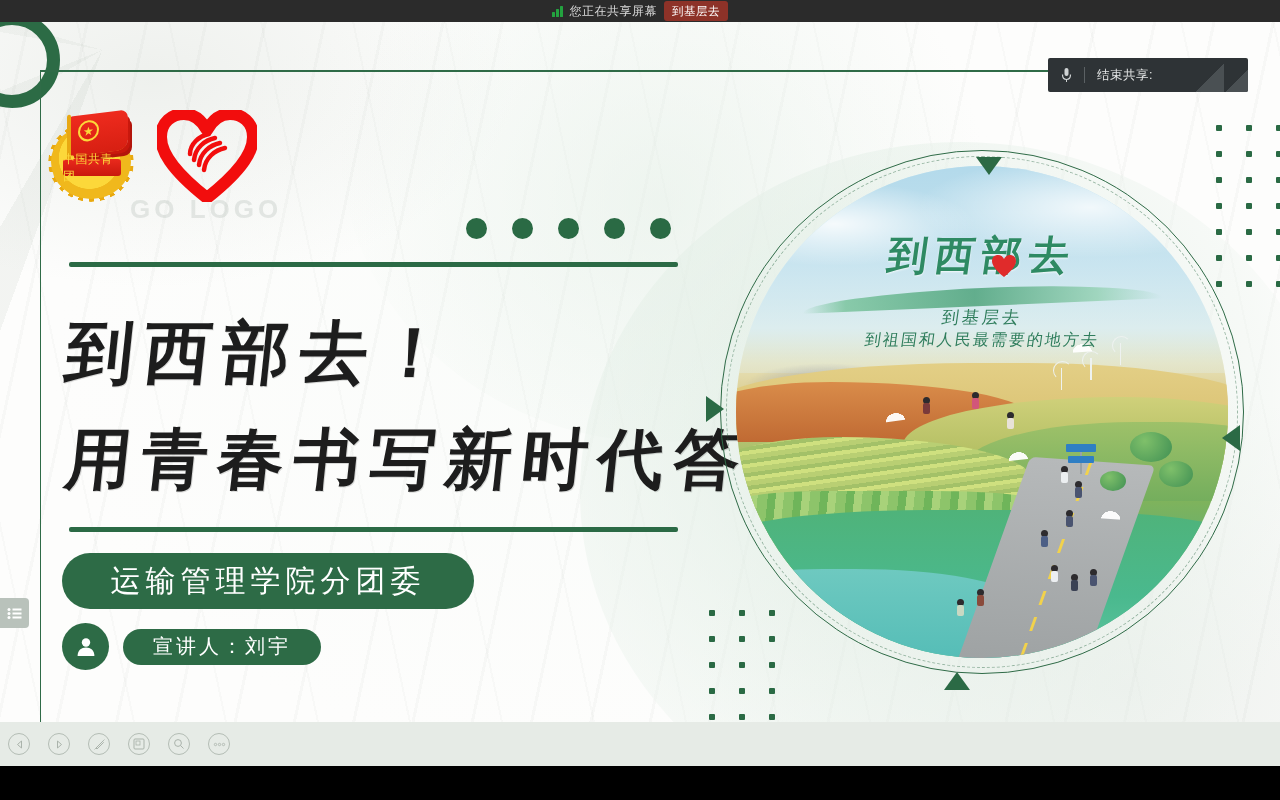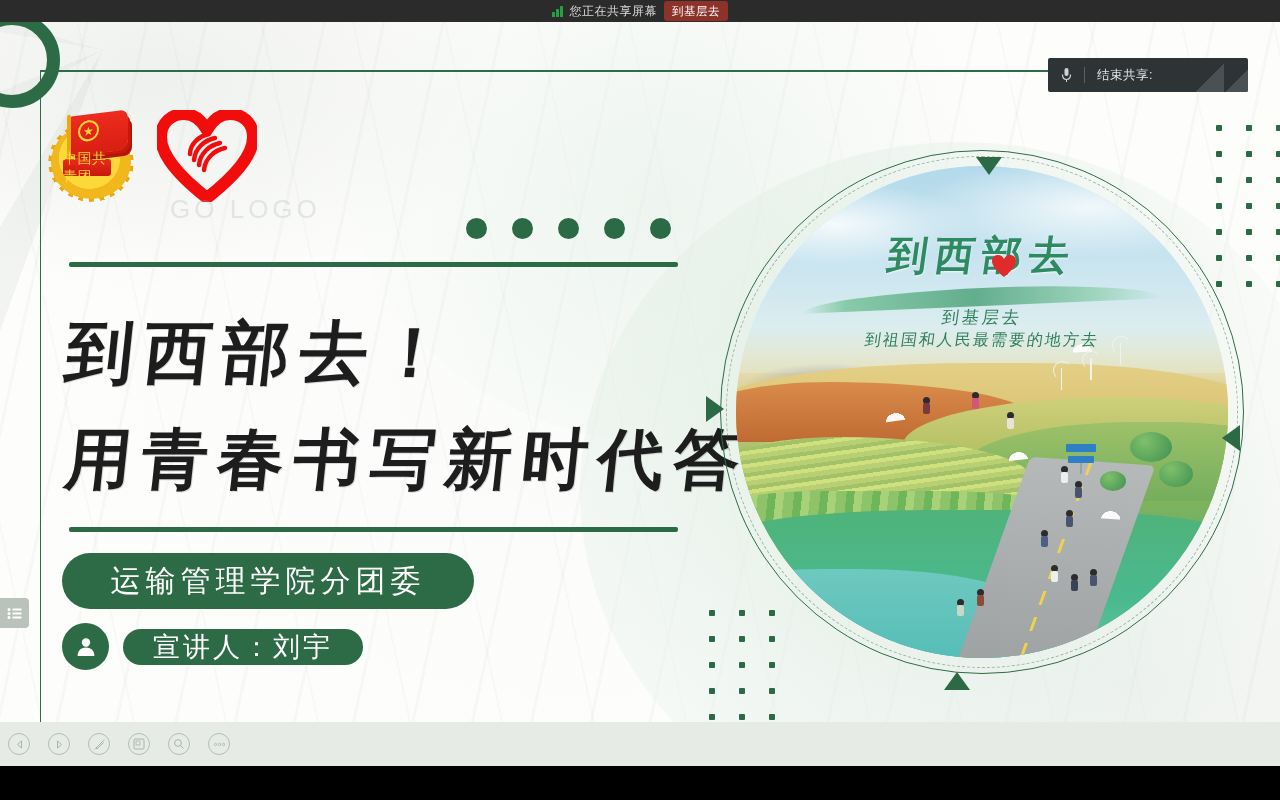--- a/index.html
+++ b/index.html
@@ -97,31 +97,31 @@
   }
   .cyl-emblem .flag .star{
     position:absolute; left:8px; top:6px; width:21px; height:21px; border-radius:50%;
     border:2.5px solid #fcd83a; display:flex; align-items:center; justify-content:center;
     font-size:12px; color:#fcd83a; line-height:1;
   }
   .cyl-emblem .flag .pole{
     position:absolute; left:-3px; top:-2px; width:4px; height:50px; background:#e8a812; border-radius:2px;
   }
   .cyl-emblem .band{
-    position:absolute; left:18px; top:48px; width:48px; height:17px; border-radius:3px;
+    position:absolute; left:18px; top:48px; width:58px; height:17px; border-radius:3px;
     background:linear-gradient(180deg,#ea2a1d,#c9180d);
-    color:#fcd83a; font-size:14px; letter-spacing:.5px;
+    color:#fcd83a; font-size:12px; letter-spacing:.5px;
     display:flex; align-items:center; justify-content:center;
   }
   .heart-logo{ width:100px; height:92px; }
 
   
   #logo-watermark{
     position:absolute; left:130px; top:172px; font-size:26px; letter-spacing:4px;
-    color:rgba(170,180,172,.28); font-weight:normal; user-select:none;margin-left:40px;
+    color:rgba(170,180,172,.28); font-weight:bold; user-select:none;
   }
 
   
   #dots-row{ position:absolute; left:466px; top:196px; display:flex; gap:25px; }
   #dots-row i{ width:21px; height:21px; border-radius:50%; background:#2a6a44; display:block; }
 
   
   #rule-top{ position:absolute; left:69px; top:240px; width:609px; height:5px; background:#2b6a45; border-radius:2px; }
   #rule-bottom{ position:absolute; left:69px; top:505px; width:609px; height:5px; background:#2b6a45; border-radius:2px; }
 
@@ -143,21 +143,21 @@
     font-family:"DejaVu Serif","Liberation Serif",serif;
   }
   #speaker-row{ position:absolute; left:62px; top:601px; display:flex; align-items:center; gap:14px; }
   #speaker-avatar{
     width:47px; height:47px; border-radius:50%; background:#2d6b46;
     display:flex; align-items:center; justify-content:center;
   }
   #speaker-pill{
     height:36px; background:#2d6b46; border-radius:25px; color:#fff;
     display:flex; align-items:center; justify-content:center;
-    font-size:27px; letter-spacing:3px; padding:0 30px;
+    font-size:20px; letter-spacing:3px; padding:0 30px;
     font-family:"DejaVu Serif","Liberation Serif",serif;
   }
 
   
   #circle-wrap{ position:absolute; left:712px; top:120px; width:540px; height:540px; }
   #circle-ring{
     position:absolute; left:8px; top:8px; width:524px; height:524px; border-radius:50%;
     border:1.6px solid #2f6b47;
   }
   #circle-ring.dash{

